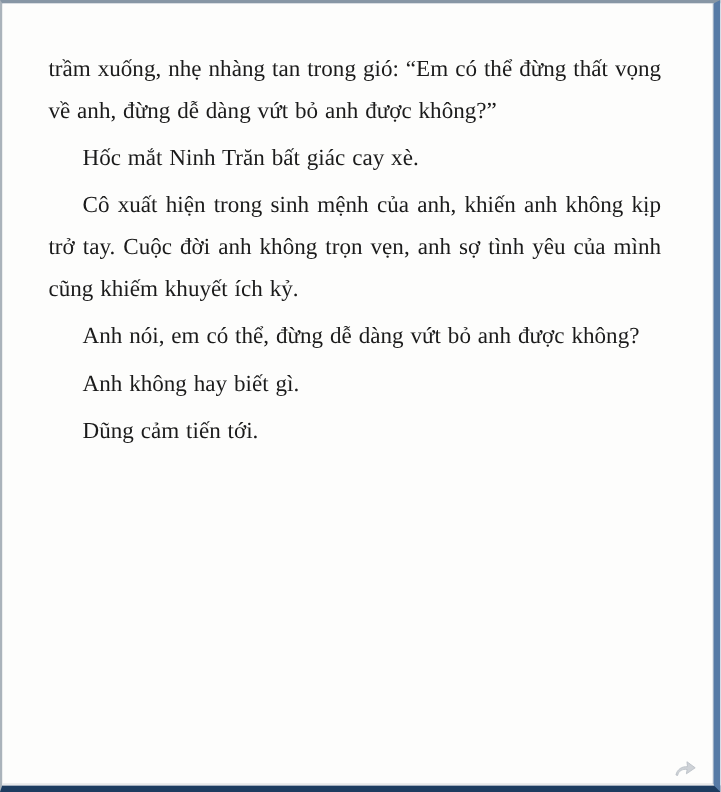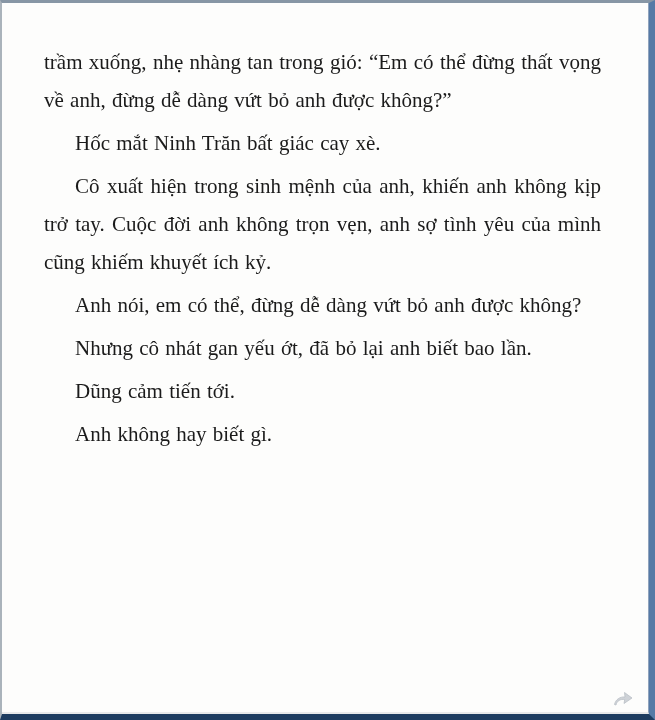--- a/index.html
+++ b/index.html
@@ -68,23 +68,22 @@
 <body>
 
 <div class="page-frame">
   <div class="page-inner-edge"></div>
 
   <div class="text-area">
     <p class="para continuation">trầm xuống, nhẹ nhàng tan trong gió: “Em có thể đừng thất vọng về anh, đừng dễ dàng vứt bỏ anh được không?”</p>
     <p class="para">Hốc mắt Ninh Trăn bất giác cay xè.</p>
     <p class="para">Cô xuất hiện trong sinh mệnh của anh, khiến anh không kịp trở tay. Cuộc đời anh không trọn vẹn, anh sợ tình yêu của mình cũng khiếm khuyết ích kỷ.</p>
     <p class="para">Anh nói, em có thể, đừng dễ dàng vứt bỏ anh được không?</p>
-    <p class="para">Nhưng cô nhát gan yếu ớt, đã bỏ lại anh biết bao lần.</p>
+    <p class="para">Anh không hay biết gì.</p>
     <p class="para">Dũng cảm tiến tới.</p>
-    <p class="para">Anh không hay biết gì.</p>
   </div>
 
   <span class="corner-icon">
     <svg width="24" height="20" viewBox="0 0 24 20" xmlns="http://www.w3.org/2000/svg">
       <path d="M3.5 16.5 C4.5 11.5, 9 8.5, 14 9 L13.5 4.5 L21 10 L13 15.5 L13.7 11.5 C9.5 11, 6 12.5, 5 17 Z" fill="#c6cbd1" stroke="#aeb5bd" stroke-width="0.8" stroke-linejoin="round"></path>
     </svg>
   </span>
 </div>
 
 </body></html>

